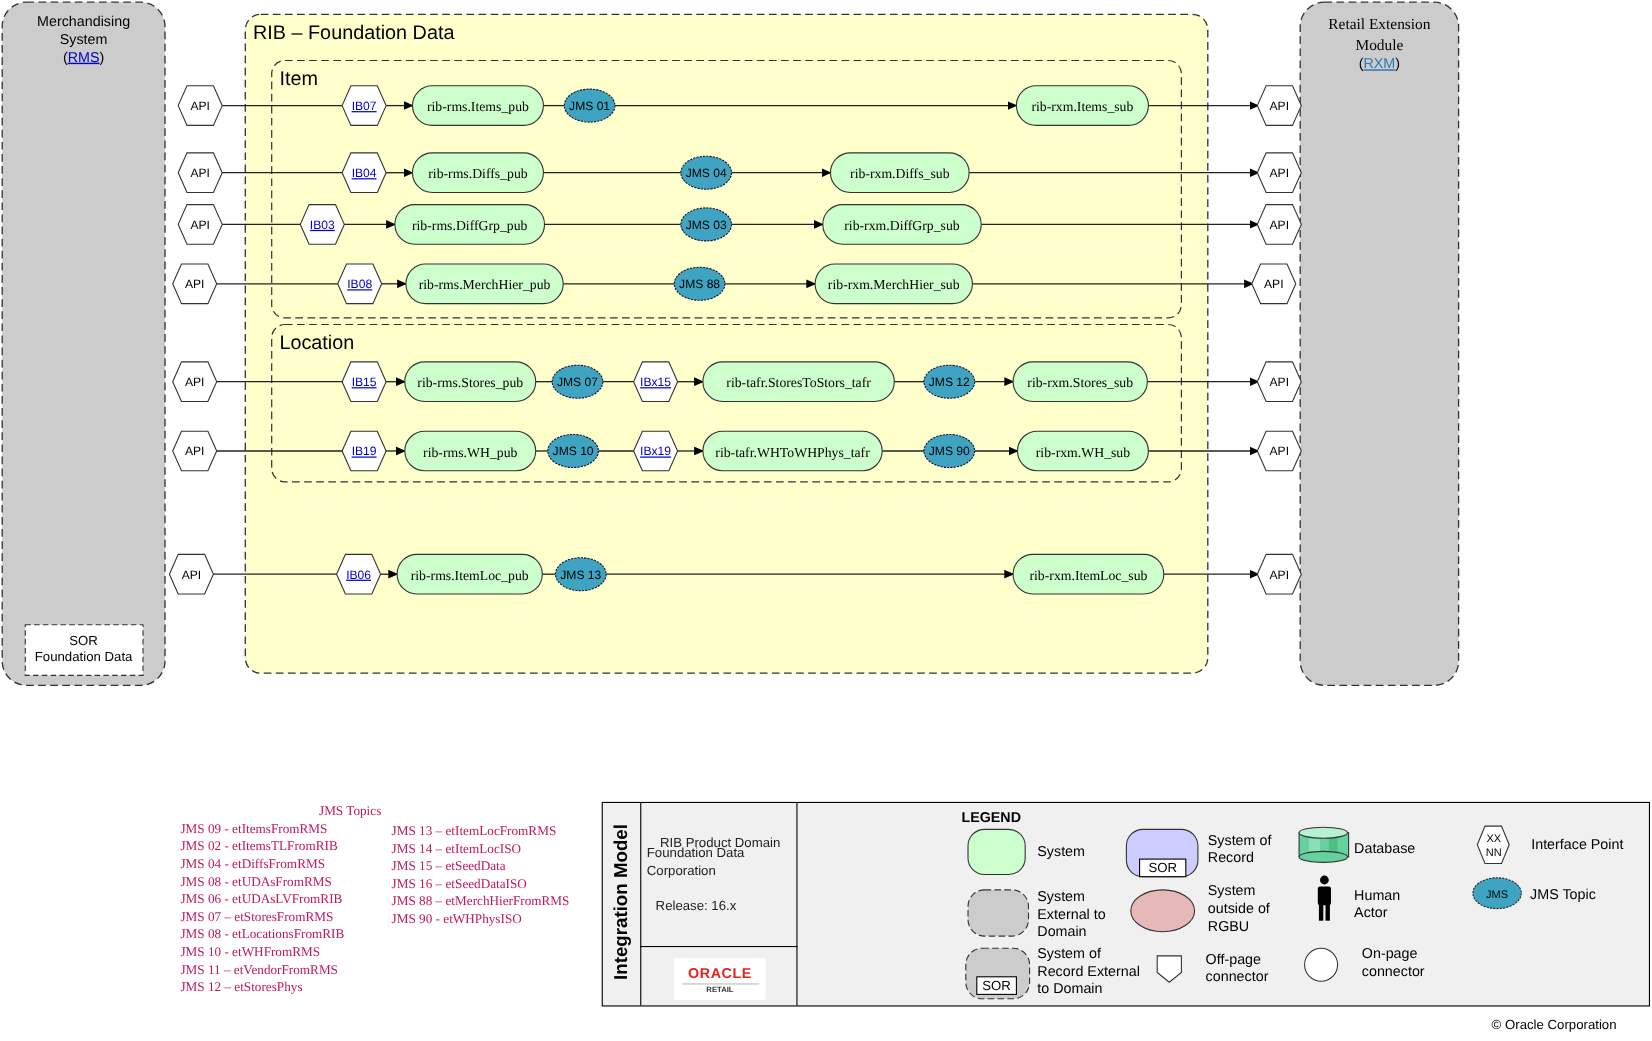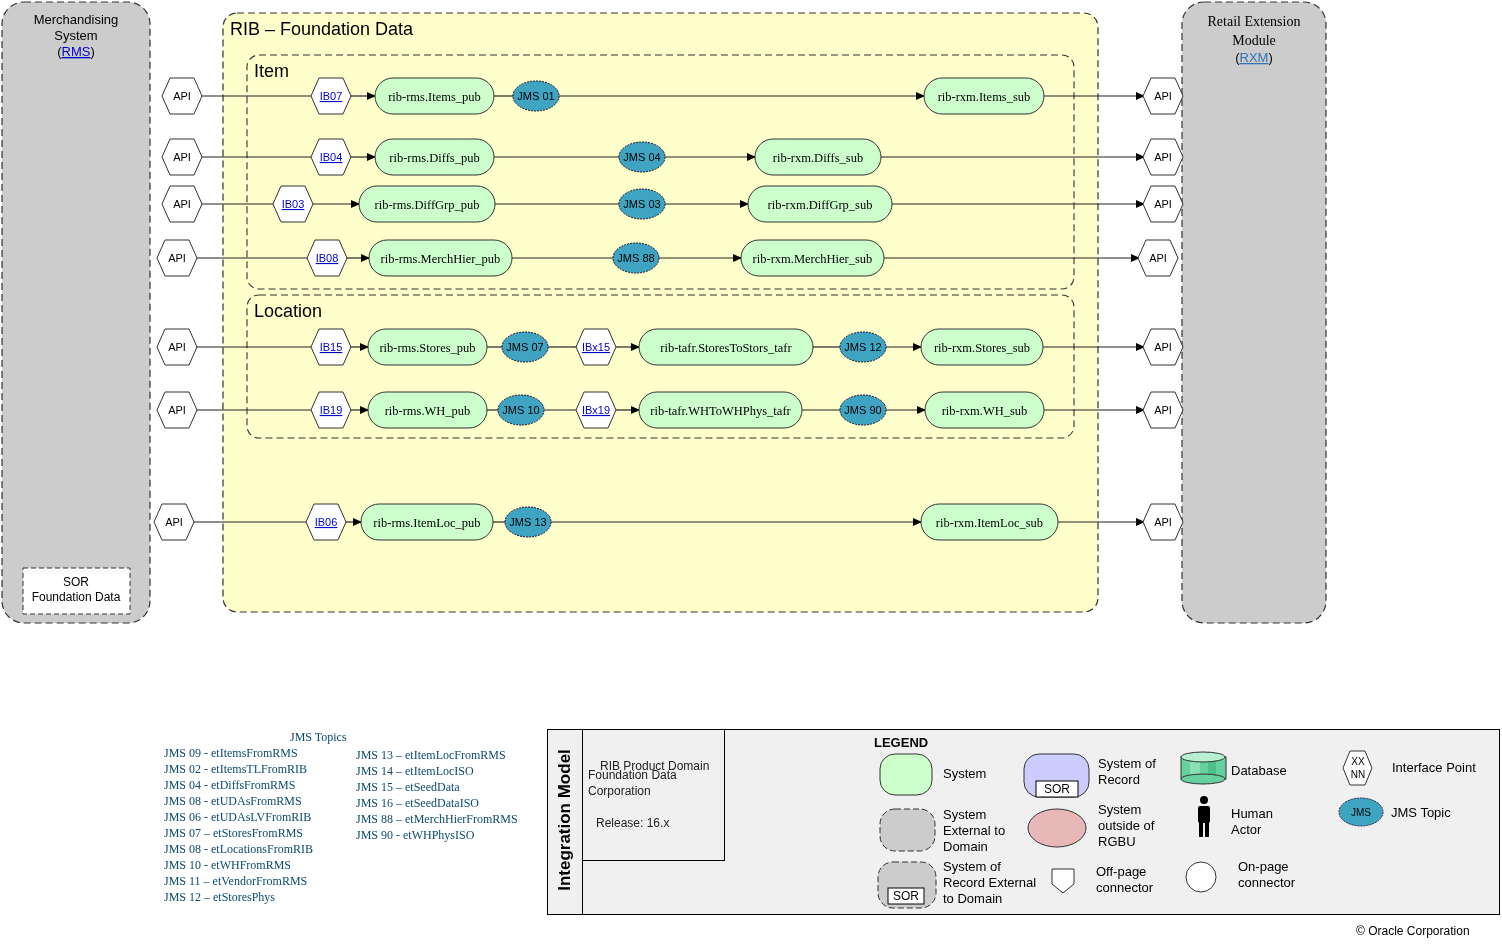--- a/index.html
+++ b/index.html
@@ -3,21 +3,21 @@
 <meta charset="utf-8">
 <style>
   html, body { margin:0; padding:0; background:#ffffff; }
   body { width:1502px; height:946px; position:relative; overflow:hidden; font-family:"Liberation Sans", sans-serif; }
   #canvas { position:absolute; left:0; top:0; }
   svg text { font-family:"Liberation Sans", sans-serif; }
   .serif { font-family:"Liberation Serif", serif; }
   .link { fill:#0000cc; text-decoration:underline; }
   .link2 { fill:#2e75b6; text-decoration:underline; }
   .abs { position:absolute; }
-  .jmslist { position:absolute; font-family:"Liberation Serif", serif; font-size:12px; line-height:16px; color:#0c4a6e; }
+  .jmslist { position:absolute; font-family:"Liberation Serif", serif; font-size:12px; line-height:16px; color:#be185d; }
   .jmslist div { white-space:nowrap; }
   .legend-box { position:absolute; left:547px; top:729px; width:953px; height:186px; border:1px solid #000; background:#f0f0f0; box-sizing:border-box; }
   .cell { position:absolute; font-size:12px; line-height:16px; color:#222; }
   .copyright { position:absolute; left:1356px; top:924px; font-size:12px; color:#000;text-align:right; }
 </style>
 </head>
 <body>
 
 <svg id="canvas" width="1502" height="946" viewBox="0 0 1502 946">
   <defs>
@@ -314,20 +314,27 @@
 <div class="legend-box">
   <div class="abs" style="left:0; top:0; width:34px; height:184px; border-right:1px solid #000;">
     <div style="position:absolute; left:-75px; top:80px; width:184px; transform:rotate(-90deg); text-align:center; font-weight:bold; font-size:17px;">Integration Model</div>
   </div>
   <div class="abs" style="left:34px; top:0; width:142px; height:130px; border-right:1px solid #000; border-bottom:1px solid #000;">
     <div class="cell" style="left:18px; top:5px;margin-top:23px;">RIB Product Domain</div>
     <div class="cell" style="left:6px; top:37px;">Foundation Data</div>
     <div class="cell" style="left:6px; top:53px;">Corporation</div>
     <div class="cell" style="left:14px; top:85px;">Release:  16.x</div>
   </div>
+  <div class="abs" style="left:34px; top:130px; width:142px; height:54px; border-right:1px solid #000;">
+    <div class="abs" style="left:31px; top:11px; width:83px; height:38px; background:#fff;">
+      <div style="text-align:center; color:#e2231a; font-weight:bold; font-size:13px; margin-top:6px; letter-spacing:0.5px;">ORACLE</div>
+      <div style="width:70px; height:1px; background:#bbb; margin:2px auto;"></div>
+      <div style="text-align:center; color:#333; font-weight:bold; font-size:7px;">RETAIL</div>
+    </div>
+  </div>
   <div class="abs" style="left:320px; top:0; width:631px; height:184px;padding-left:16px;">
     <svg width="631" height="184" style="position:absolute;left:0;top:0;">
       <text x="6" y="17" font-size="13" font-weight="bold">LEGEND</text>
 
       <rect x="12" y="24" width="52" height="41" rx="15" fill="#ccffcc" stroke="#333"></rect>
       <text x="75" y="48" font-size="13">System</text>
 
       <rect x="12" y="79" width="55" height="42" rx="15" fill="#cccccc" stroke="#333" stroke-dasharray="6,3"></rect>
       <text x="75" y="89" font-size="13">System</text>
       <text x="75" y="105" font-size="13">External to</text>

